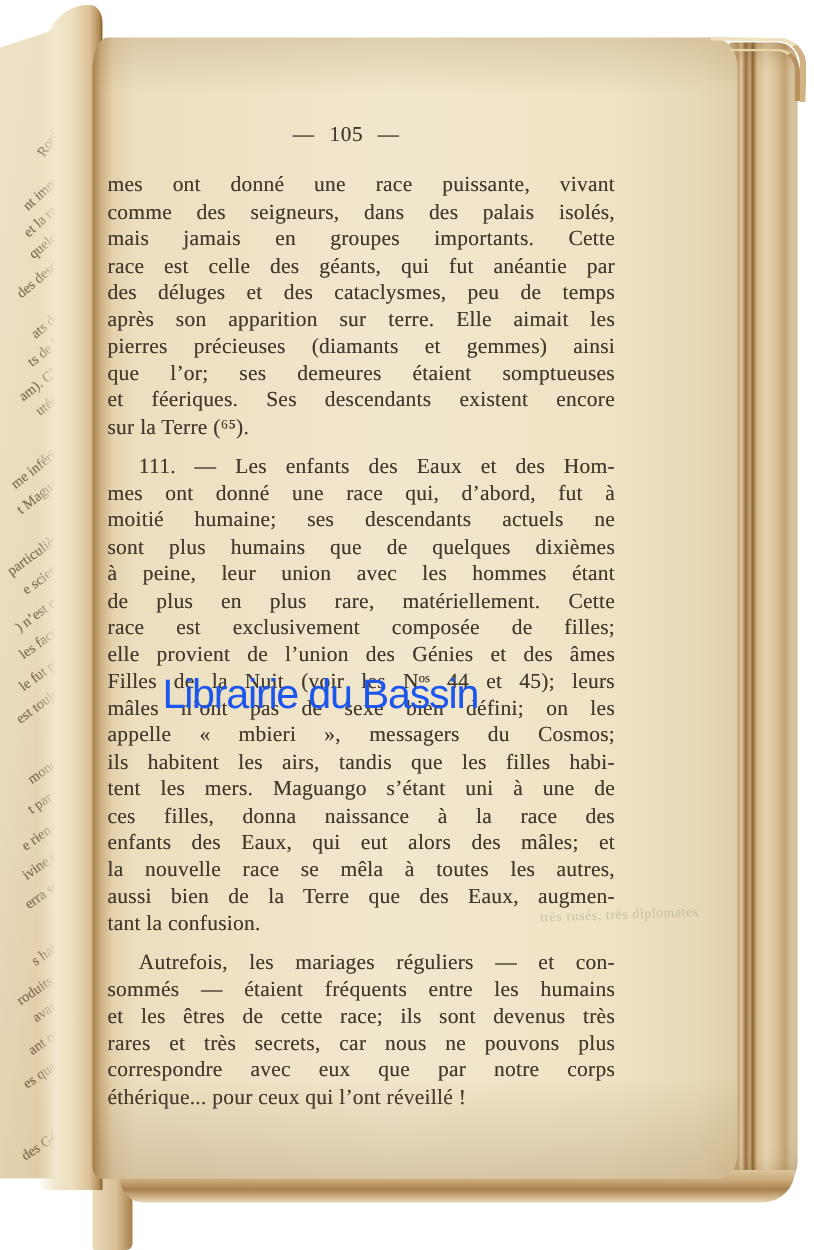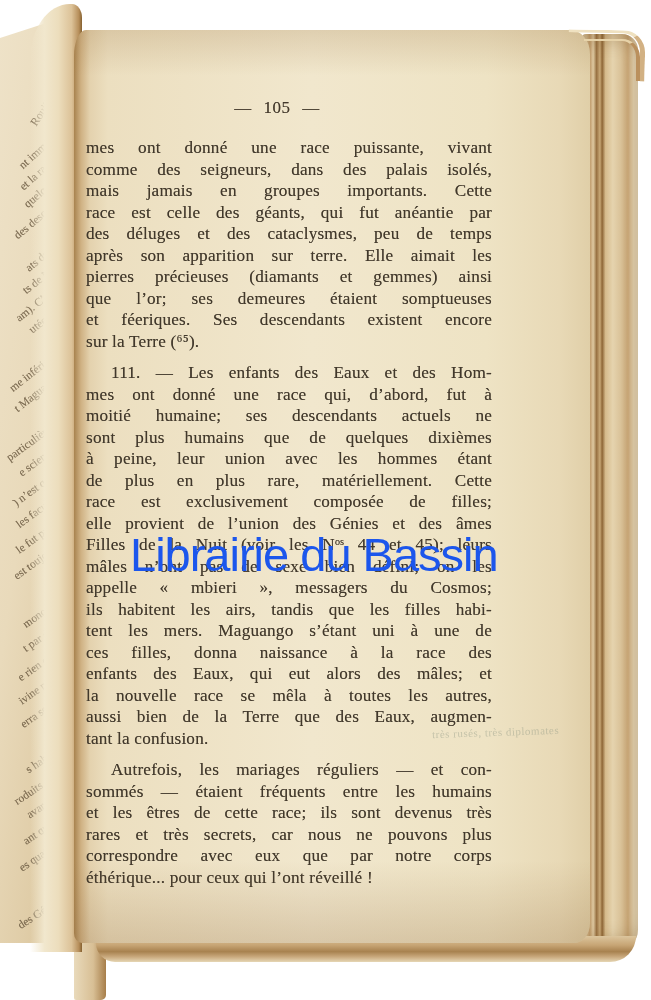--- a/index.html
+++ b/index.html
@@ -96,21 +96,21 @@
   .ghost {
     position:absolute; left:358px; top:696px;
     font-size:11px; color:#86917f; opacity:.4;
     transform:rotate(-2deg); letter-spacing:.5px; white-space:nowrap;
   }
 
   
   .watermark {
     position:absolute; left:130px; top:529px; z-index:10;
     font-family:"Liberation Sans","DejaVu Sans",sans-serif;
-    font-size:47px; line-height:52px; letter-spacing:-1px;
+    font-size:33px; line-height:52px; letter-spacing:-1px;
     white-space:nowrap; color:#1c56ec;
   }
 </style>
 </head>
 <body>
 
 <div class="scene">
 
   <div class="left-page" id="fragments">
       <div class="fragment" style="top: 18px; transform: rotate(-62deg);">— 104 —</div>

